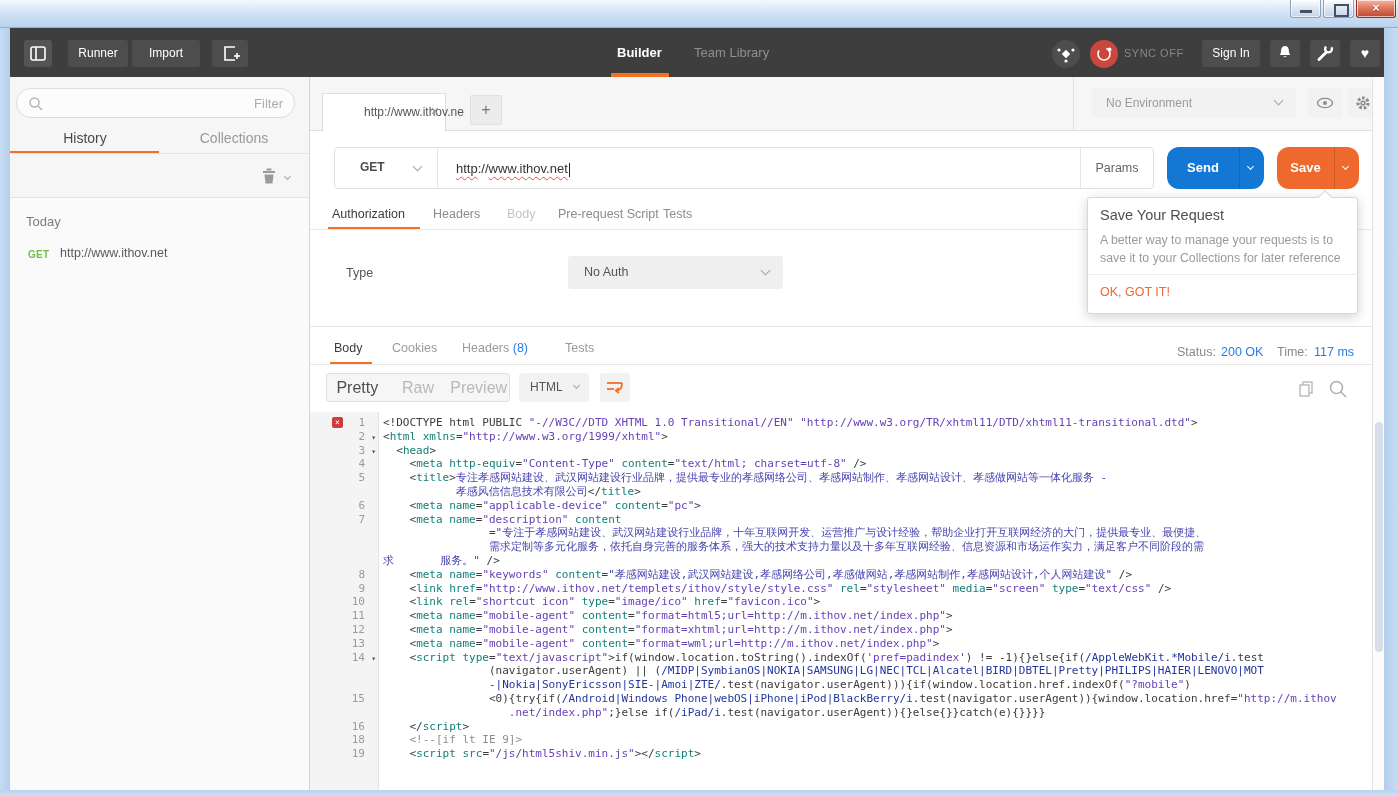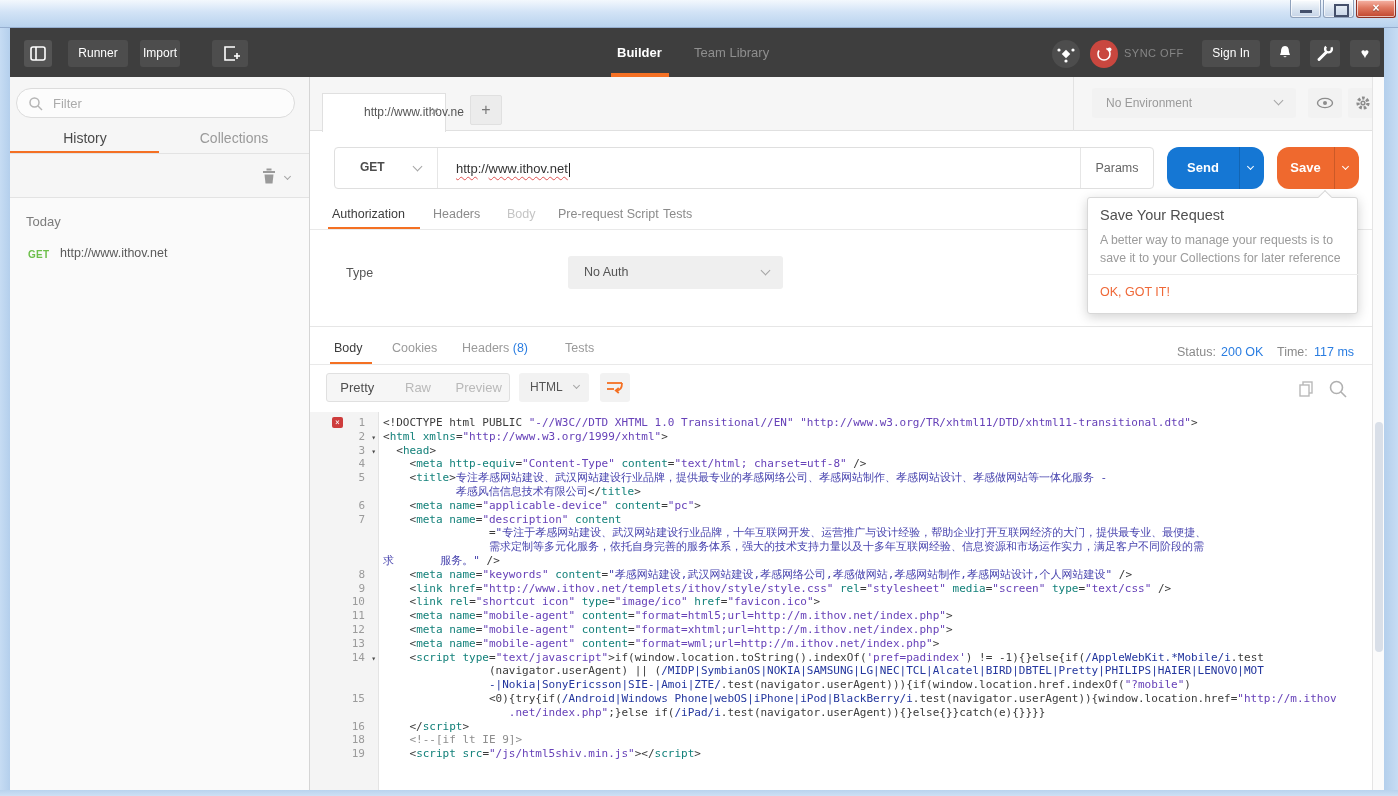--- a/index.html
+++ b/index.html
@@ -22,40 +22,40 @@
   .frame { position:absolute; background:linear-gradient(90deg,#c6dcf3,#b4cfec); }
   #frame-l { left:0; top:28px; width:10px; height:762px; }
   #frame-r { left:1384px; top:28px; width:14px; height:762px; background:linear-gradient(90deg,#b4cfec,#c6dcf3); }
   #frame-b { left:0; top:790px; width:1398px; height:6px; background:linear-gradient(#b9d3ee,#cde0f4); }
 
   
   #hdr { position:absolute; left:10px; top:28px; width:1374px; height:49px; background:#3e3e3e; }
   .hbtn { position:absolute; top:40px; height:27px; background:#4d4d4d; border-radius:3px;
     color:#fff; font-size:12px; text-align:center; line-height:27px; cursor:pointer; }
   #tgl { left:24px; width:28px; background:#545454; }
-  #btn-runner { left:68px; width:60px; } #btn-import { left:140px; width:40px; }
+  #btn-runner { left:68px; width:60px; } #btn-import { left:132px; width:68px; }
   #btn-newtab { left:212px; width:36px; }
   #nav-builder { position:absolute; left:617px; top:45px; color:#fff; font-size:13px; font-weight:bold; }
   #nav-team { position:absolute; left:694px; top:45px; color:#8f8f8f; font-size:13px; }
   #nav-underline { position:absolute; left:611px; top:73px; width:58px; height:4px; background:#f47023; }
   .hcirc { position:absolute; top:40px; width:28px; height:28px; border-radius:50%; }
   #ico-intercept { left:1052px; background:#4d4d4d; }
   #ico-sync { left:1090px; background:#c9473f; }
   #sync-label { position:absolute; left:1124px; top:47px; color:#868686; font-size:11px; letter-spacing:.5px; }
   #btn-signin { left:1202px; width:58px; }
   #btn-bell { left:1270px; width:30px; } #btn-wrench { left:1310px; width:30px; }
   #btn-heart { left:1350px; width:30px; font-size:14px; }
 
   
   #sidebar { position:absolute; left:10px; top:77px; width:300px; height:713px;
     background:#f6f6f6; border-right:1px solid #d5d5d5; }
   #filter-box { position:absolute; left:16px; top:88px; width:279px; height:30px;
     background:#fcfcfc; border:1px solid #dcdcdc; border-radius:15px; }
   #filter-box input { position:absolute; left:36px; top:1px; width:230px; height:26px; border:0; outline:0;
-    background:transparent; font-family:"Liberation Sans",sans-serif; font-size:13px; color:#555; }
+    background:transparent; font-family:"Liberation Sans",sans-serif; font-size:13px; color:#555;text-align:right; }
   #filter-box input::placeholder { color:#ababab; }
   .sbtab { position:absolute; top:130px; width:150px; text-align:center; font-size:14px; cursor:pointer; }
   #tab-history { left:10px; color:#4a4a4a; } #tab-collections { left:159px; color:#9a9a9a; }
   #sbtab-underline { position:absolute; left:10px; top:151px; width:149px; height:3px; background:#f47023; }
   #sbtab-border { position:absolute; left:10px; top:153px; width:299px; height:1px; background:#e3e3e3; }
   #trash-row-border { position:absolute; left:10px; top:197px; width:299px; height:1px; background:#e3e3e3; }
   #btn-trash { position:absolute; left:258px; top:165px; width:22px; height:22px; cursor:pointer; }
   #trash-chev { position:absolute; left:285px; top:174px; }
   #sb-list { position:absolute; left:10px; top:198px; width:299px; height:592px; background:#fafafa; }
   #today-label { position:absolute; left:26px; top:214px; font-size:13px; color:#7c7c7c; }
@@ -124,21 +124,21 @@
   #rsp-body { left:334px; color:#3c3c3c; } #rsp-cookies { left:392px; } #rsp-headers { left:462px; } #rsp-tests { left:565px; }
   #rsp-headers .badge { color:#2a7de1; }
   #rsp-underline { position:absolute; left:330px; top:362px; width:42px; height:3px; background:#f47023; }
   #rsp-border { position:absolute; left:310px; top:364px; width:1062px; height:1px; background:#e9e9e9; }
   .meta-lbl { position:absolute; top:345px; font-size:12.5px; color:#8a8a8a; }
   .meta-val { position:absolute; top:345px; font-size:12.5px; color:#2a7de1; }
   #m-status-l { left:1177px; } #m-status-v { left:1221px; } #m-time-l { left:1277px; } #m-time-v { left:1314px; }
 
   #viewseg { position:absolute; left:326px; top:373px; width:184px; height:29px; background:#f6f6f6;
     border:1px solid #e0e0e0; border-radius:3px; display:flex; }
-  #viewseg .cell { flex:1; text-align:center; line-height:27px; font-size:13px; color:#b9b9b9; cursor:pointer; }
+  #viewseg .cell { flex:1; text-align:center; line-height:27px; font-size:16px; color:#b9b9b9; cursor:pointer; }
   #viewseg .cell.active { color:#4f4f4f; }
   #fmt-select { position:absolute; left:519px; top:373px; width:70px; height:29px; background:#f2f2f2;
     border-radius:3px; cursor:pointer; }
   #fmt-select .lbl { position:absolute; left:11px; top:7px; font-size:12px; color:#555; }
   #btn-wrap { position:absolute; left:600px; top:373px; width:30px; height:29px; background:#f2f2f2;
     border-radius:3px; cursor:pointer; }
   #btn-copy { position:absolute; left:1297px; top:380px; width:18px; height:18px; cursor:pointer; }
   #btn-search-resp { position:absolute; left:1328px; top:379px; width:20px; height:20px; cursor:pointer; }
 
   

